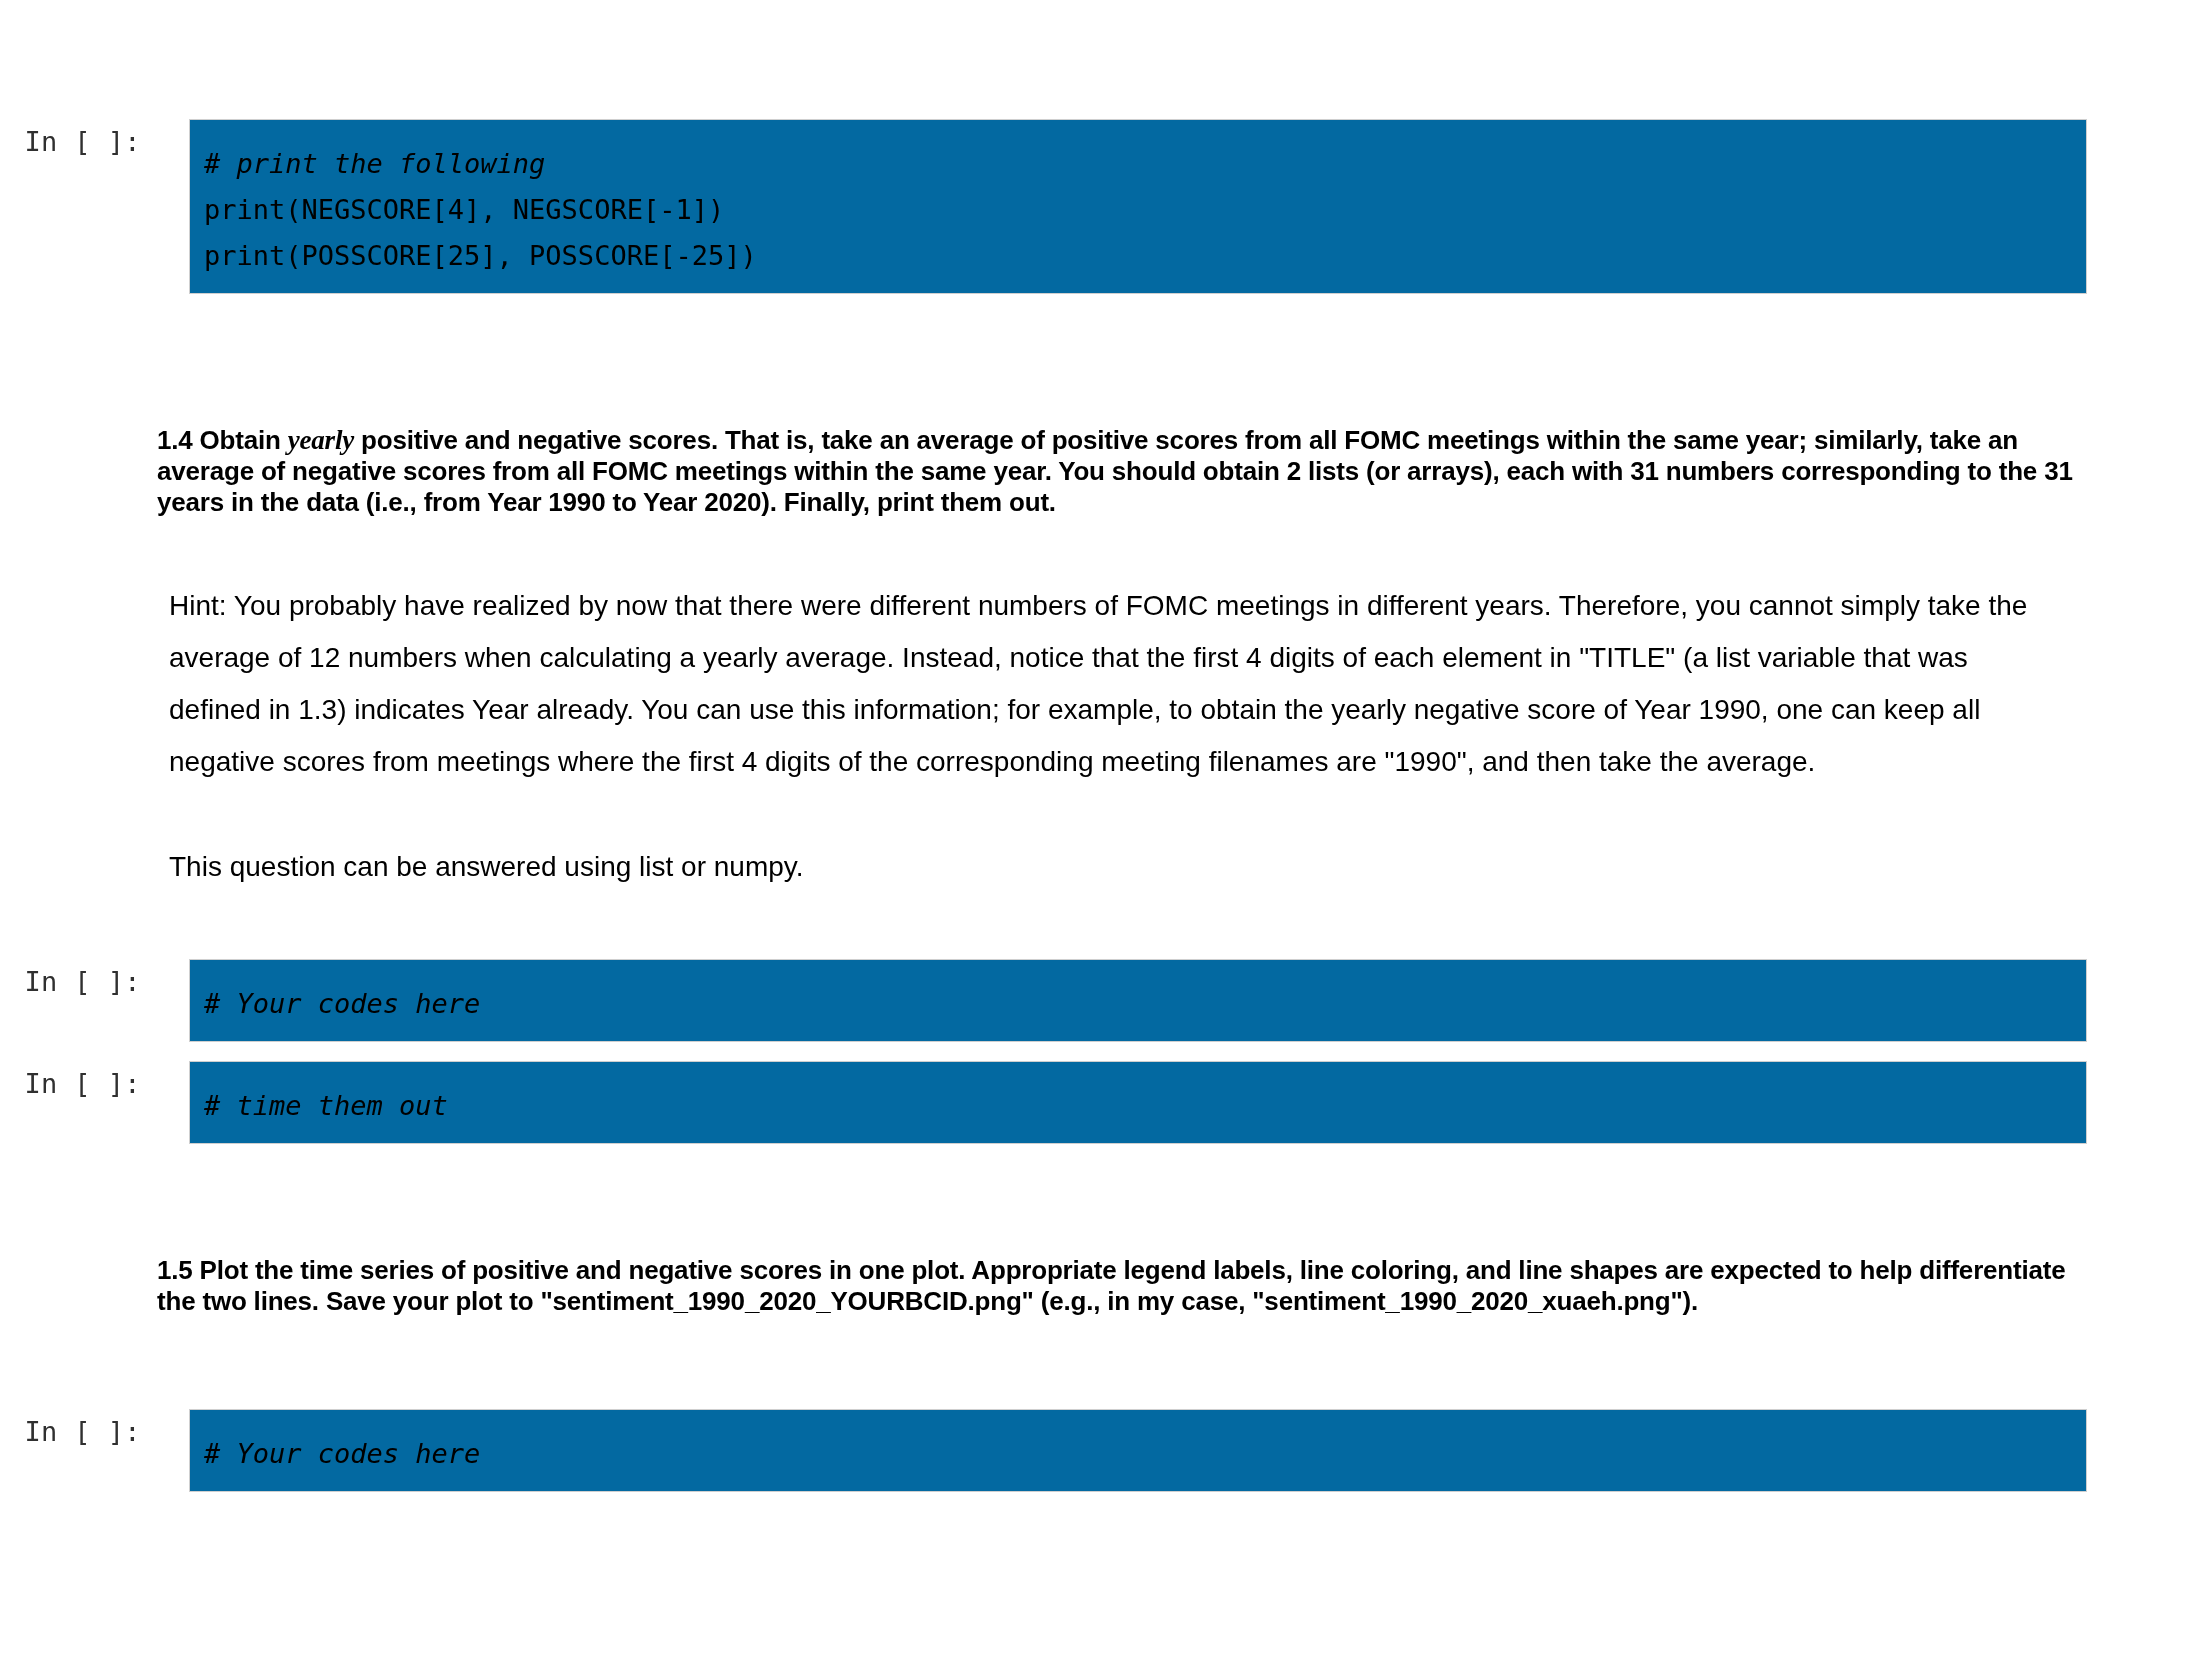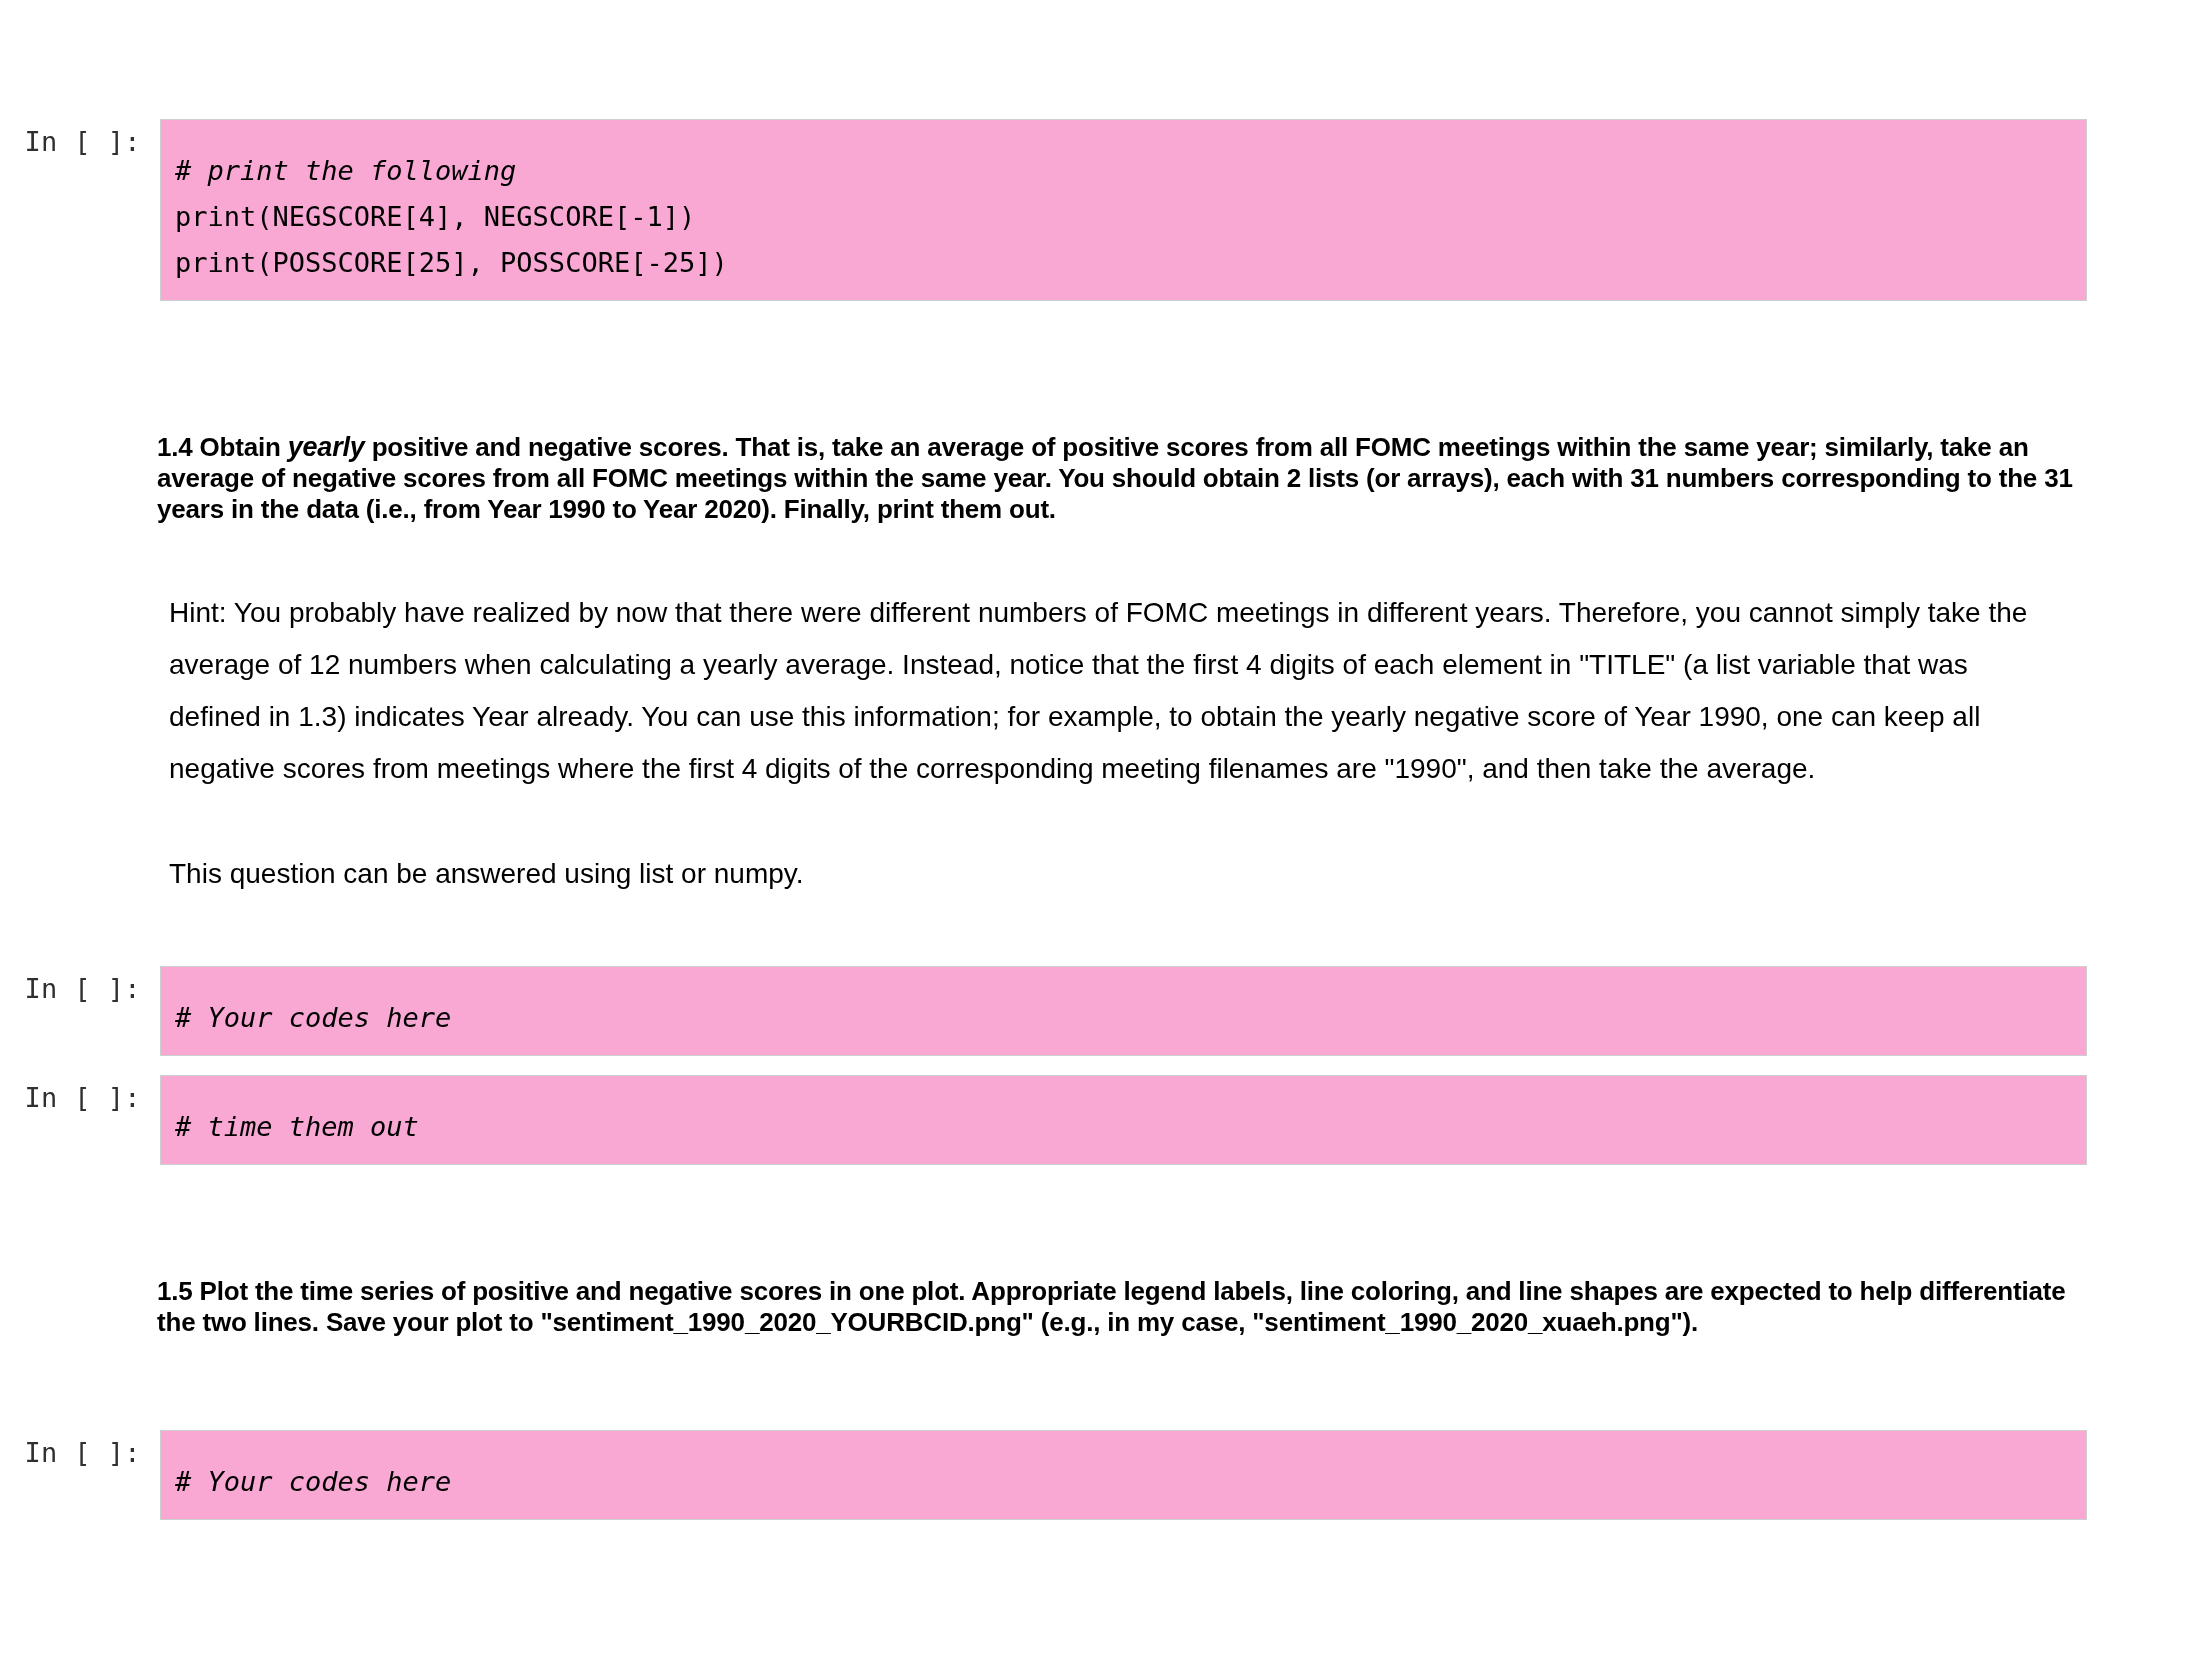--- a/index.html
+++ b/index.html
@@ -37,24 +37,25 @@
     font-family: "DejaVu Sans Mono", monospace;
     font-size: 27px;
     line-height: 46px;
     color: #303030;
     letter-spacing: 0.4px;
     white-space: pre;
   }
   .input-area {
     flex: 1 1 auto;
     border: 0.9px solid #cfcfcf;
-    background: #f9a8d4;
+    background: #0369a1;
     box-sizing: border-box;
-    padding: 28px 14px 14px 14px;
+    padding: 21px 14px 14px 14px;
     margin-right: 121px;
+    margin-left: 29px;
   }
   .code-line {
     font-family: "DejaVu Sans Mono", monospace;
     font-size: 27px;
     line-height: 46px;
     white-space: pre;
   }
   .italic-comment {
     font-style: italic;
   }
@@ -64,21 +65,21 @@
     padding: 0 130px 0 157px;
   }
   .qhead {
     font-weight: bold;
     font-size: 26px;
     line-height: 31px;
     letter-spacing: -0.2px;
     margin: 0;
   }
   .qhead .script {
-    font-family: Liberation Sans, sans-serif;
+    font-family: Liberation Serif, serif;
     font-style: italic;
     font-weight: bold;
     font-size: 27px;
   }
   .para {
     font-size: 28px;
     line-height: 52px;
     margin: 12px;
   }
   .para-tight {

